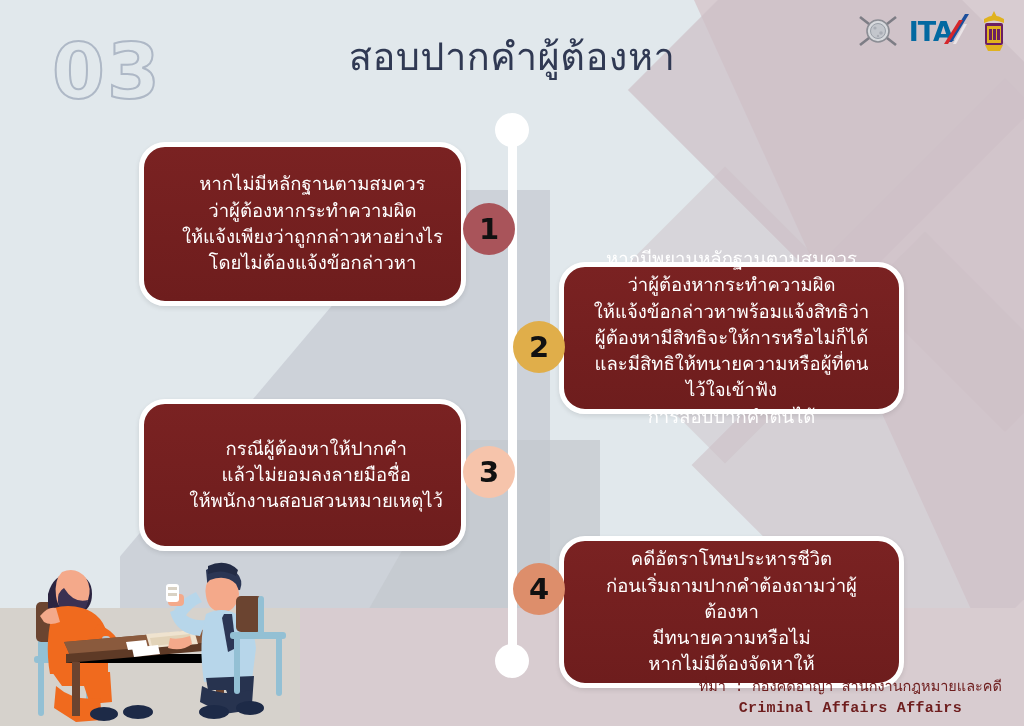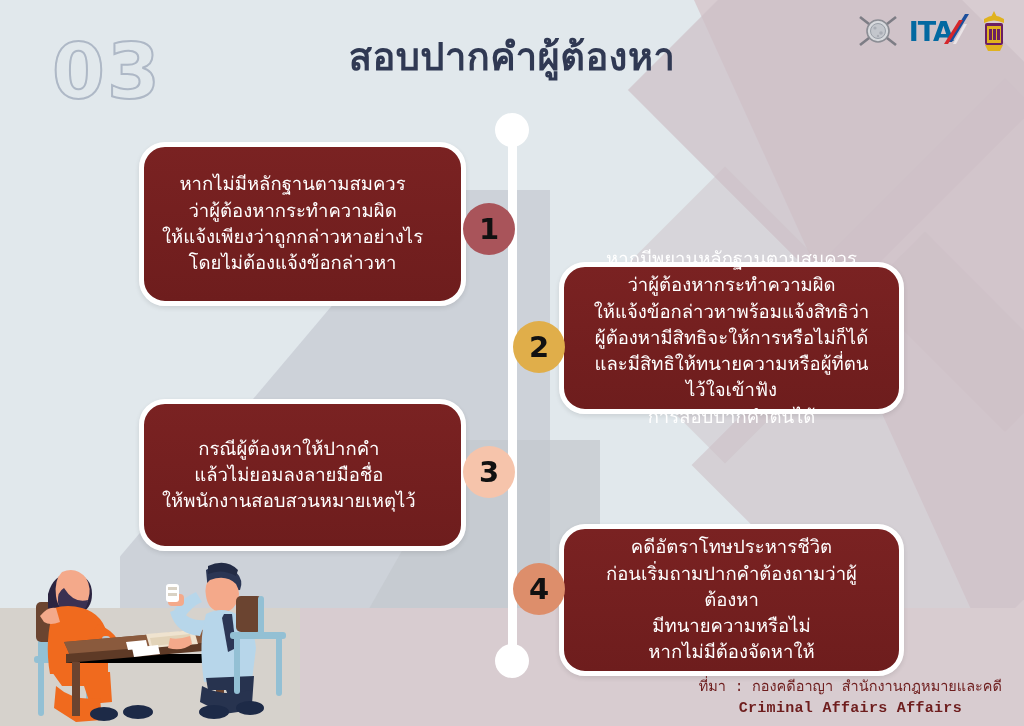--- a/index.html
+++ b/index.html
@@ -84,21 +84,21 @@
     line-height: 1;
     user-select: none;
     margin-top: 28px;
   }
 
   .header-title {
     position: absolute;
     left: 0; right: 0; top: 26px;
     text-align: center;
     font-size: 38px;
-    font-weight: 700;
+    font-weight: 400;
     color: #303953;
     letter-spacing: .5px;
   }
 
   
   .logo-row {
     position: absolute;
     right: 14px; top: 8px;
     display: flex;
     align-items: center;
@@ -146,36 +146,36 @@
   
   .card {
     position: absolute;
     background: #741f1f;
     background: linear-gradient(180deg,#7a2222 0%, #6e1d1d 100%);
     border: 5px solid #ffffff;
     border-radius: 26px;
     color: #ffffff;
     display: flex;
     align-items: center;
-    justify-content: flex-start;
+    justify-content: flex-end;
     text-align: center;
     padding: 16px 18px;
     box-shadow: 0 2px 5px rgba(0,0,0,.10);
   }
   .card-text {
     font-size: 18.5px;
     line-height: 1.42;
     font-weight: 400;
     white-space: pre-line;
   }
 
   #card1 { left: 139px; top: 142px; width: 327px; height: 164px; }
   #card2 { left: 559px; top: 262px; width: 345px; height: 152px; }
   #card3 { left: 139px; top: 399px; width: 327px; height: 152px; }
-  #card4 { left: 559px; top: 524px; width: 345px; height: 152px; }
+  #card4 { left: 559px; top: 536px; width: 345px; height: 152px; }
 
   
   .badge {
     position: absolute;
     width: 52px; height: 52px;
     border-radius: 50%;
     display: flex;
     align-items: center;
     justify-content: center;
     font-size: 29px;

